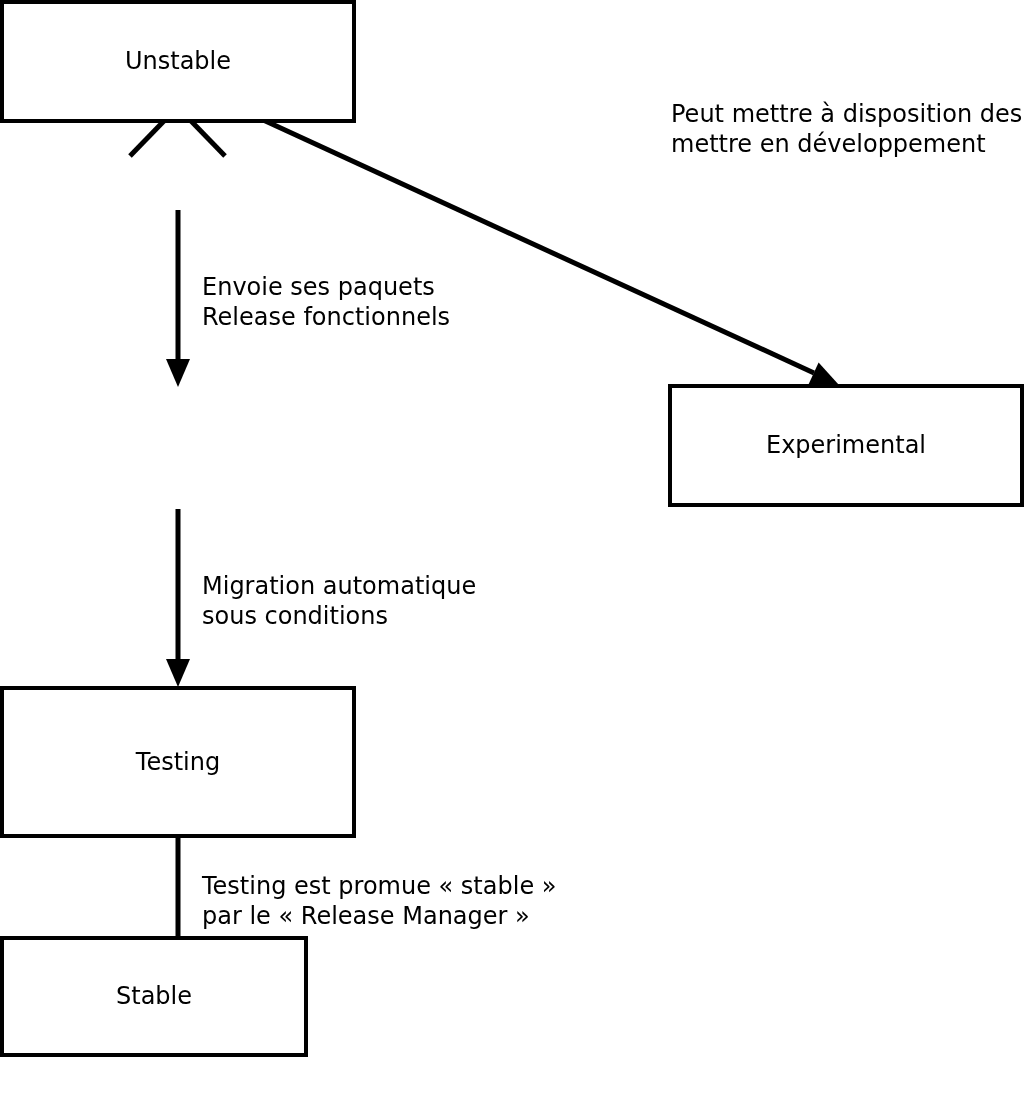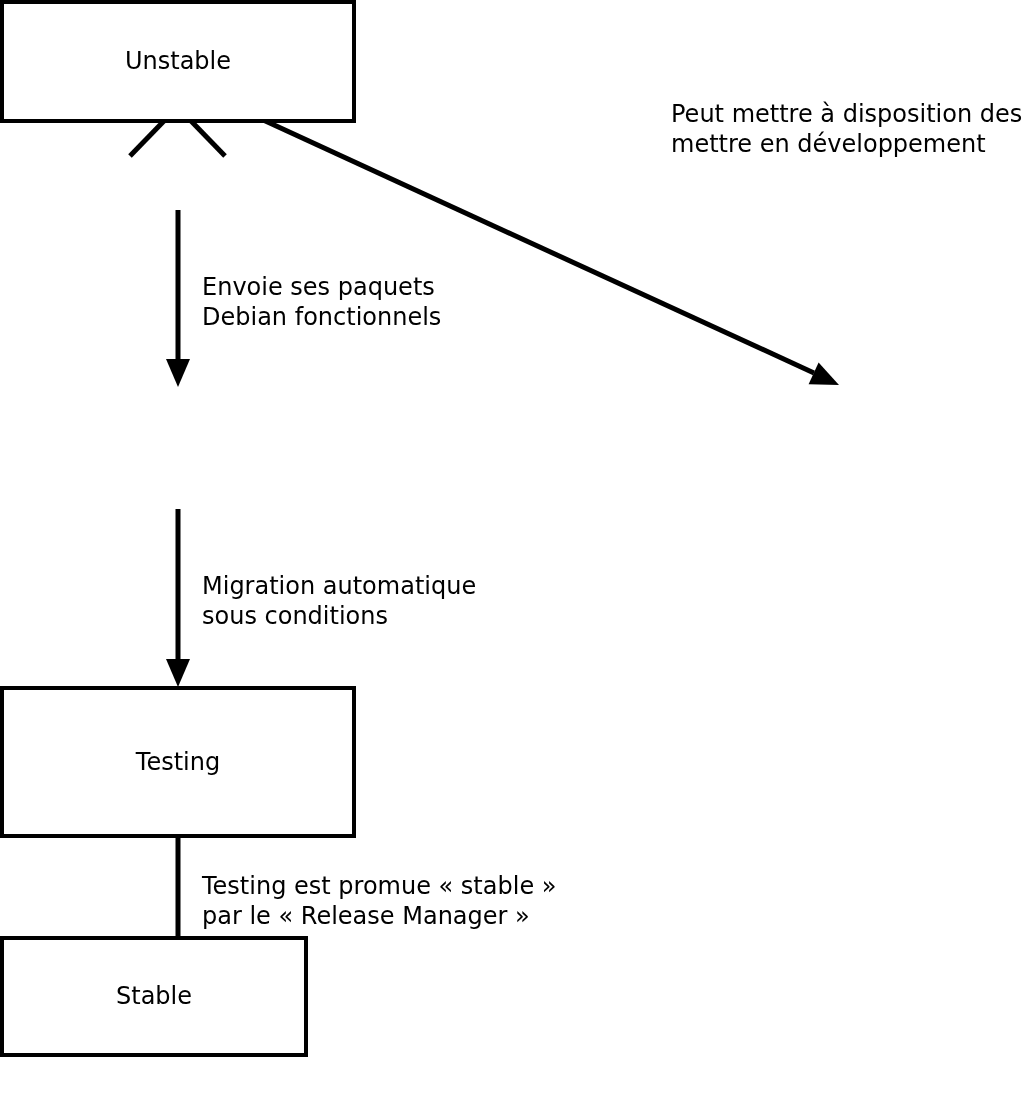--- a/index.html
+++ b/index.html
@@ -80,37 +80,40 @@
       <polygon class="head" points="166,958 190,958 178,986"></polygon>
     </g>
   </svg>
 
   <div class="actor-label">Développeur Debian</div>
 
   <div class="node" style="left:0;top:386;width:356px;height:123px;">
     <span>Unstable</span>
   </div>
 
+  <div class="node" style="left:668px;top:384px;width:356px;height:123px;">
+    <span>Experimental</span>
+  </div>
 
   <div class="node" style="left:0;top:686px;width:356px;height:152px;">
     <span>Testing</span>
   </div>
 
   <div class="node" style="left:0;top:936px;width:308px;height:121px;">
     <span>Stable</span>
   </div>
 
   <div class="edge-label" style="left:640px;top:99px;margin-left:31px;">
     <div>Peut mettre à disposition des</div>
     <div>mettre en développement</div>
   </div>
 
   <div class="edge-label" style="left:202px;top:272px;">
     <div>Envoie ses paquets</div>
-    <div>Debian fonctionnels</div>
+    <div>Release fonctionnels</div>
   </div>
 
   <div class="edge-label" style="left:202px;top:571px;">
     <div>Migration automatique</div>
     <div>sous conditions</div>
   </div>
 
   <div class="edge-label" style="left:202px;top:871px;">
     <div>Testing est promue « stable »</div>
     <div>par le « Release Manager »</div>

